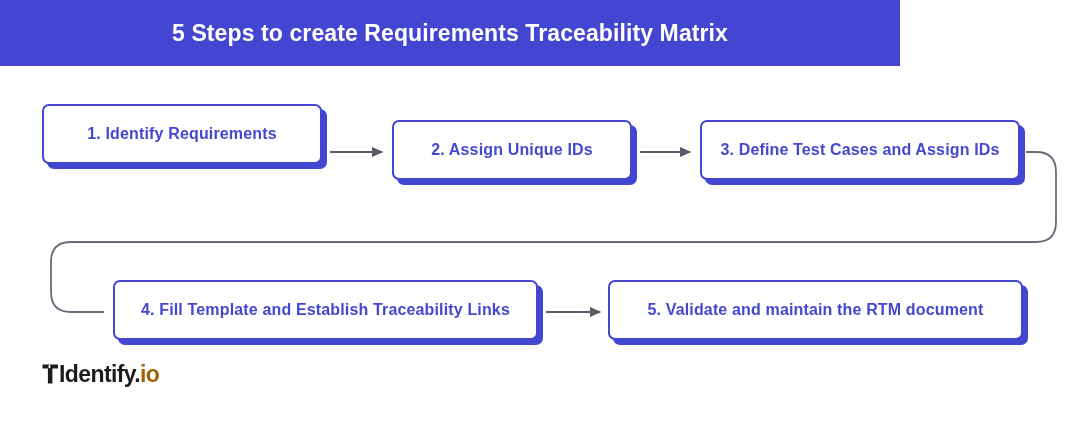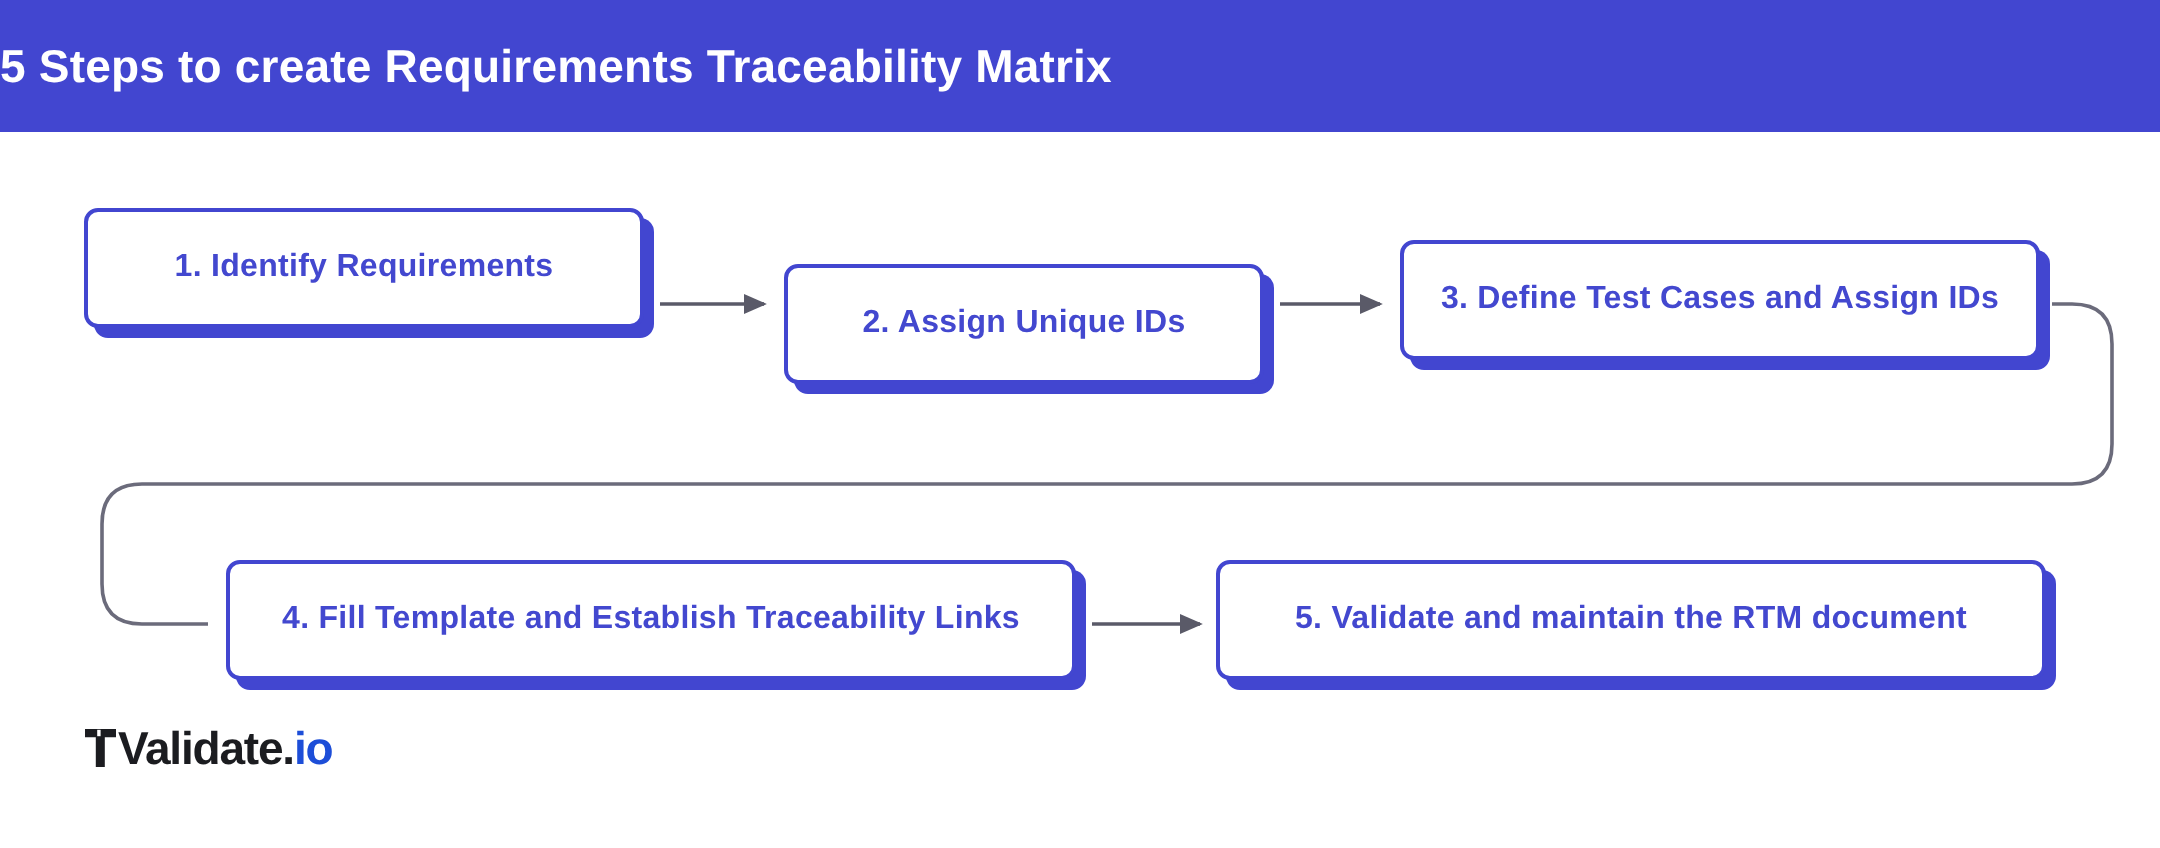--- a/index.html
+++ b/index.html
@@ -21,26 +21,26 @@
     width: 1080px;
     height: 424px;
     background: #ffffff;
   }
 
   
   .header-bar {
     position: absolute;
     left: 0;
     top: 0;
-    width: 1080px;
+    width: 900px;
     height: 66px;
     background: #4246d0;
     display: flex;
     align-items: center;
-    justify-content: flex-start;
+    justify-content: center;
   }
   .header-title {
     color: #ffffff;
     font-size: 23px;
     font-weight: bold;
     letter-spacing: 0.1px;
     font-family: "Liberation Sans", sans-serif;
     white-space: nowrap;
   }
 
@@ -70,21 +70,21 @@
   .step-label {
     color: #4348cf;
     font-size: 16px;
     font-weight: bold;
     letter-spacing: 0.15px;
     white-space: nowrap;
     font-family: "Liberation Sans", sans-serif;
   }
 
   .box-1 { left: 42px;  top: 104px; width: 280px; height: 60px; }
-  .box-2 { left: 392px; top: 132px; width: 240px; height: 60px; }
+  .box-2 { left: 392px; top: 120px; width: 240px; height: 60px; }
   .box-3 { left: 700px; top: 120px; width: 320px; height: 60px; align-items: center; }
   .box-4 { left: 113px; top: 280px; width: 425px; height: 60px; text-align: right; }
   .box-5 { left: 608px; top: 280px; width: 415px; height: 60px; }
 
   
   .logo {
     position: absolute;
     left: 42px;
     top: 360px;
     display: flex;
@@ -100,21 +100,21 @@
     flex: 0 0 auto;
   }
   .logo-text {
     font-size: 23px;
     font-weight: bold;
     letter-spacing: -0.6px;
     line-height: 20px;
     font-family: "Liberation Sans", sans-serif;
   }
   .logo-dark { color: #1b1c20; }
-  .logo-accent { color: #1d4ed8; }
+  .logo-accent { color: #a16207; }
 </style>
 </head>
 <body>
 
 <div id="infographic">
 
   <div class="header-bar">
     <div class="header-title">5 Steps to create Requirements Traceability Matrix</div>
   </div>
 
@@ -163,16 +163,16 @@
     <span class="step-label">5. Validate and maintain the RTM document</span>
   </div>
 
   <div class="logo">
     <span class="logo-mark">
       <svg width="17" height="20" viewBox="0 0 17 20" aria-hidden="true">
         <path d="M0.5,0.5 H16 V4.6 H10.4 V19.5 H5.9 V4.6 H0.5 Z" fill="#1b1c20"></path>
         <rect x="6.6" y="0.9" width="1.7" height="3.2" fill="#ffffff"></rect>
       </svg>
     </span>
-    <span class="logo-text"><span class="logo-dark">Validate.</span><span class="logo-accent">io</span></span>
+    <span class="logo-text"><span class="logo-dark">Identify.</span><span class="logo-accent">io</span></span>
   </div>
 
 </div>
 
 </body></html>

